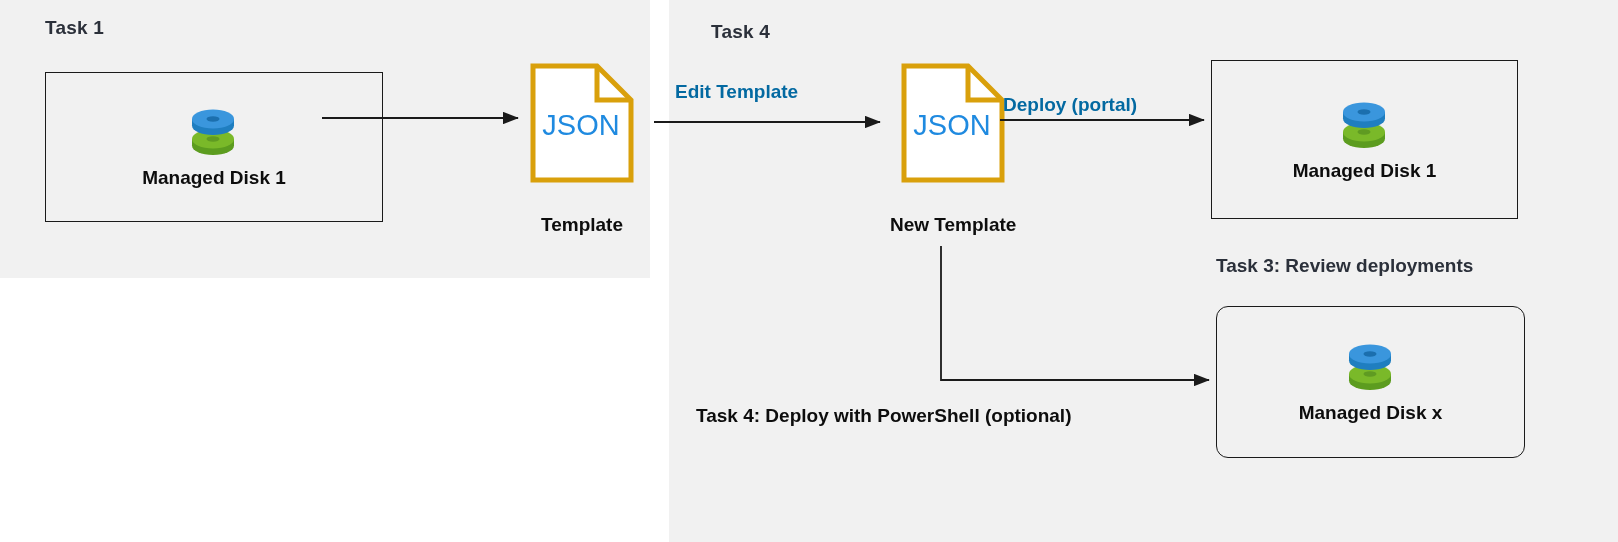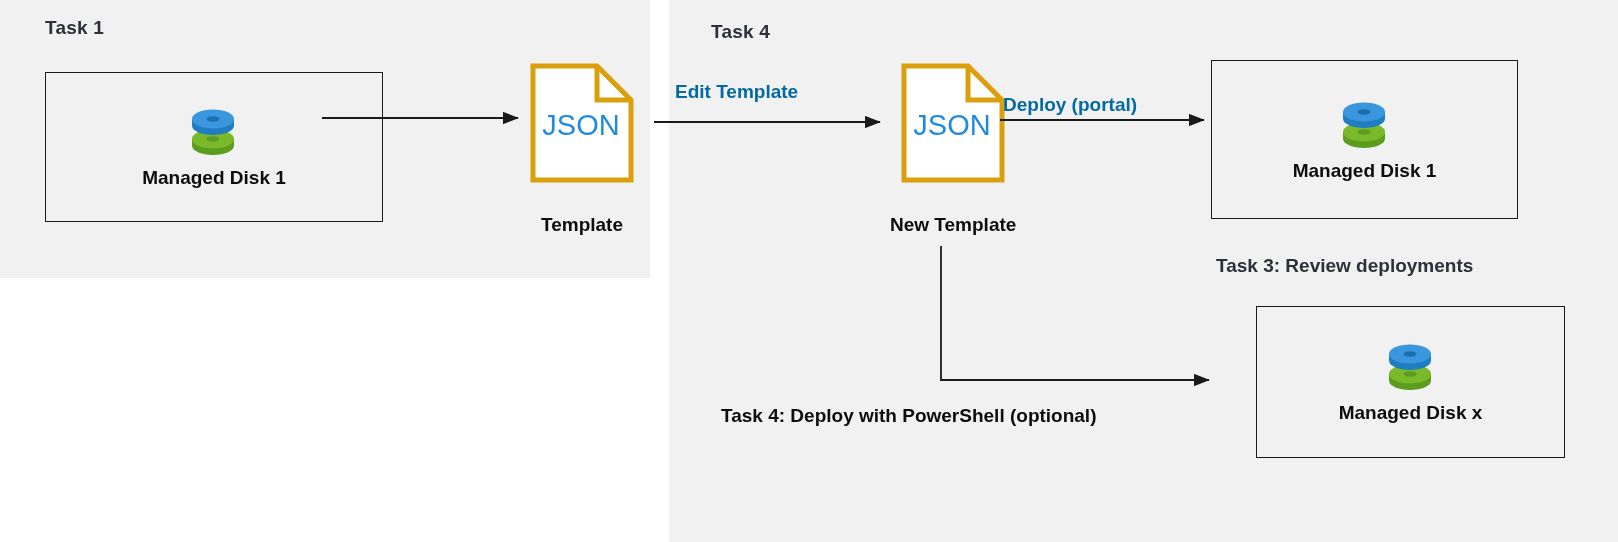--- a/index.html
+++ b/index.html
@@ -38,21 +38,21 @@
 
   
   .res-box {
     position: absolute;
     border: 1.6px solid #1a1a1a;
     background: transparent;
     box-sizing: border-box;
   }
   #box-disk1-left  { left: 45px;   top: 72px;  width: 338px; height: 150px; }
   #box-disk1-right { left: 1211px; top: 60px;  width: 307px; height: 159px; }
-  #box-diskx       { left: 1256px; top: 306px; width: 309px; height: 152px; }
+  #box-diskx       { left: 1216px; top: 306px; width: 309px; height: 152px; border-radius: 12px; }
 
   .res-box-inner {
     position: absolute;
     left: 0; right: 0;
     top: 50%;
     transform: translateY(-50%);
     display: flex;
     flex-direction: column;
     align-items: center;
     justify-content: flex-end;
@@ -106,21 +106,21 @@
   }
   #caption-task3 { left: 1216px; top: 248px; margin-top: 7px; }
 
   .caption-black {
     position: absolute;
     font-size: 19px;
     font-weight: bold;
     color: #0d0d0d;
     white-space: nowrap;
   }
-  #caption-task4 { left: 721px; top: 405px; text-align: center; }
+  #caption-task4 { left: 696px; top: 405px; text-align: center; }
   #caption-task5 { left: 723px; top: 433px; }
 
   
   #connectors {
     position: absolute;
     left: 0; top: 0;
     width: 1618px;
     height: 542px;
     pointer-events: none;
   }

